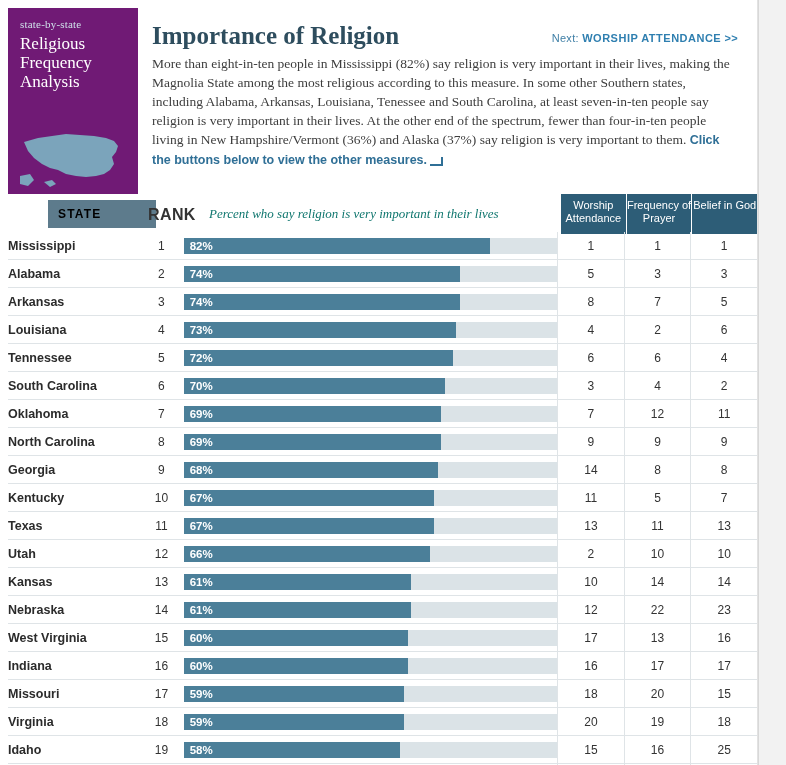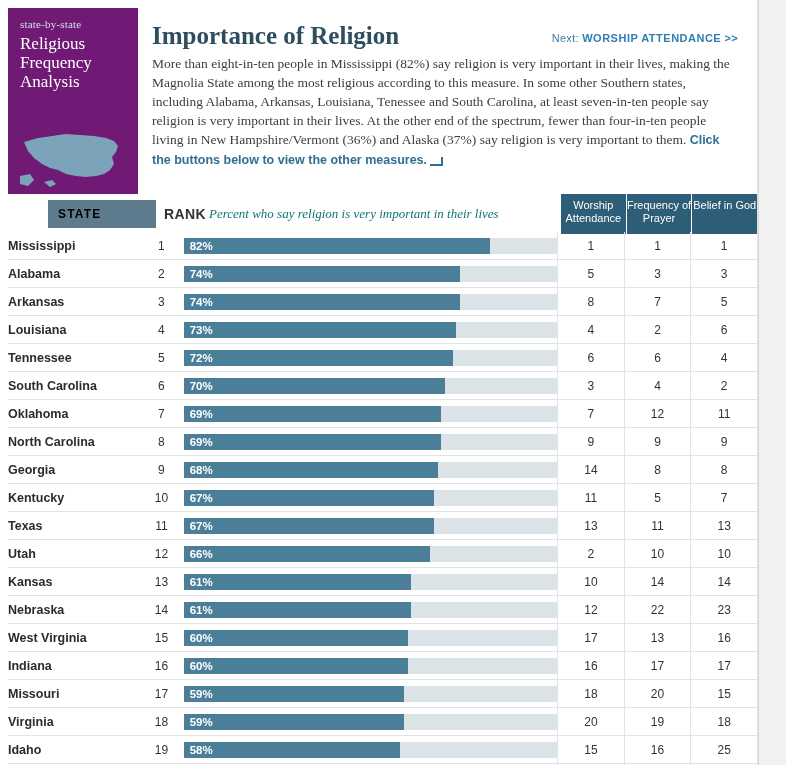--- a/index.html
+++ b/index.html
@@ -123,25 +123,24 @@
     align-items: center;
     padding-left: 10px;
     box-sizing: border-box;
     margin-left: 40px;
   }
   .rank-head {
     position: absolute;
     left: 148px;
     top: 206px;
     width: 40px;
-    font-size: 14px;
+    font-size: 16px;
     font-weight: bold;
     color: #333333;
     letter-spacing: .4px;
-    margin-left: 16px;
   }
   .bar-head {
     position: absolute;
     left: 209px;
     top: 206px;
     font-family: "Liberation Serif", serif;
     font-style: italic;
     font-size: 13px;
     color: #0f766e;
   }

